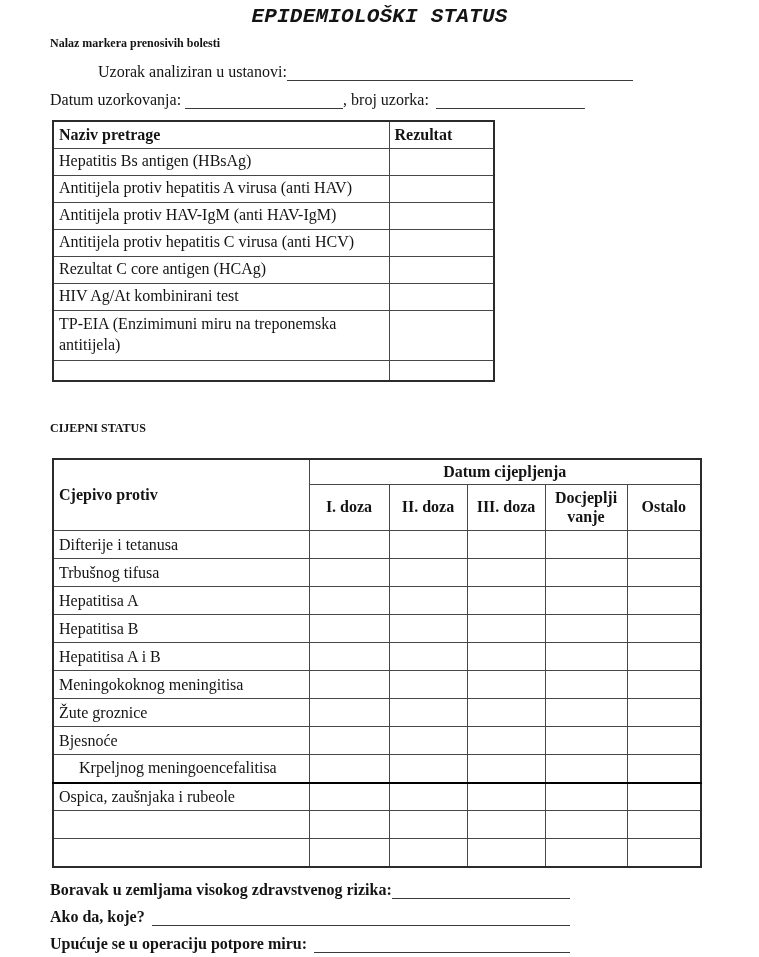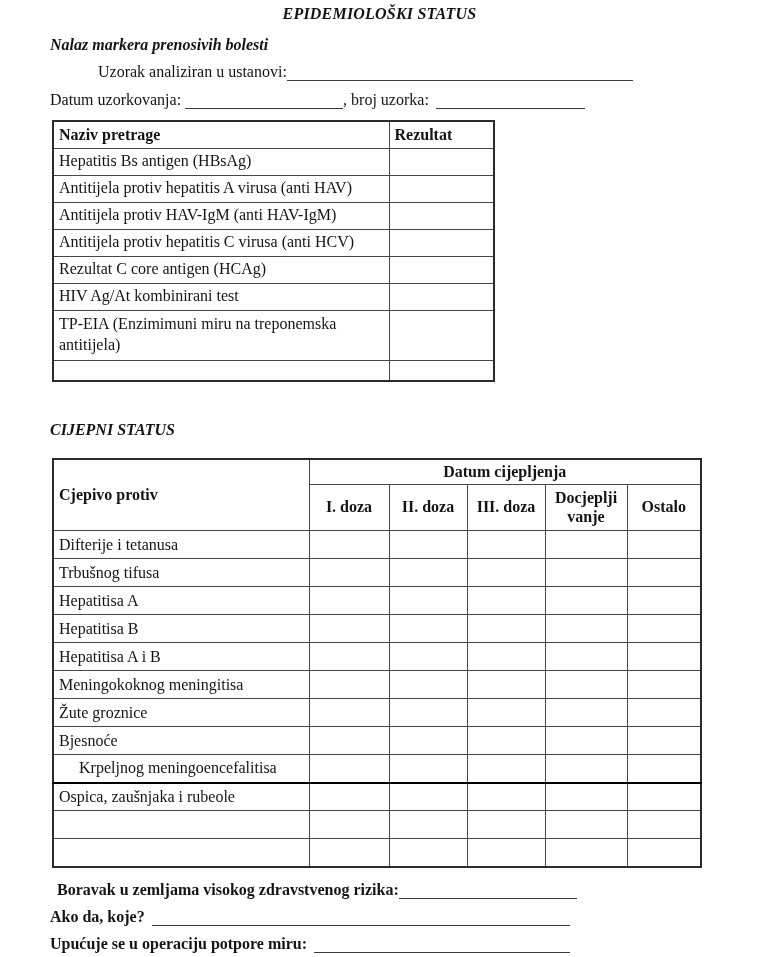--- a/index.html
+++ b/index.html
@@ -3,30 +3,30 @@
 <meta charset="utf-8">
 <style>
   html,body { margin:0; padding:0; background:#ffffff; }
   .page {
     position:relative; width:759px; height:957px; background:#ffffff;
     font-family:"Liberation Serif","DejaVu Serif",serif;
     color:#141414; font-size:16px; overflow:hidden;
   }
   .doc-title {
     position:absolute; top:5px; left:0; width:100%; text-align:center;
-    font-weight:bold; font-style:italic; font-size:16px; letter-spacing:.2px;
+    font-weight:bold; font-style:italic; font-size:21px; letter-spacing:.2px;font-family:Liberation Mono, monospace;
   }
-  .s-heading { position:absolute; left:50px; font-weight:bold; font-size:16px;font-style:italic; }
+  .s-heading { position:absolute; left:50px; font-weight:bold; font-size:12px; }
   #heading-markers { top:36px; }
   #heading-vaccination { top:421px; }
 
   .field-row { position:absolute; left:50px; display:flex; align-items:flex-end; }
   #row-institution { top:62px;  width:535px;margin-left:48px; }
   #row-date        { top:90px;  width:535px; }
-  #row-risk        { top:880px; width:520px; font-weight:bold;margin-left:7px; }
+  #row-risk        { top:880px; width:520px; font-weight:bold; }
   #row-which       { top:907px; width:520px; font-weight:bold; }
   #row-peace       { top:934px; width:520px; font-weight:bold; }
   .field-label { white-space:nowrap; line-height:19px; }
   .fill  { flex:1; border-bottom:1.5px solid #3a3a3a; height:17px; }
   .blank { border-bottom:1.5px solid #3a3a3a; height:17px; }
   #row-date .blank { width:158px; margin-left:4px; }
   .gap { margin-left:7px; }
 
   table { border-collapse:collapse; table-layout:fixed; position:absolute; left:52px; background:#fff; }
   th, td { border:1px solid #474747; padding:1px 5px; vertical-align:middle;

